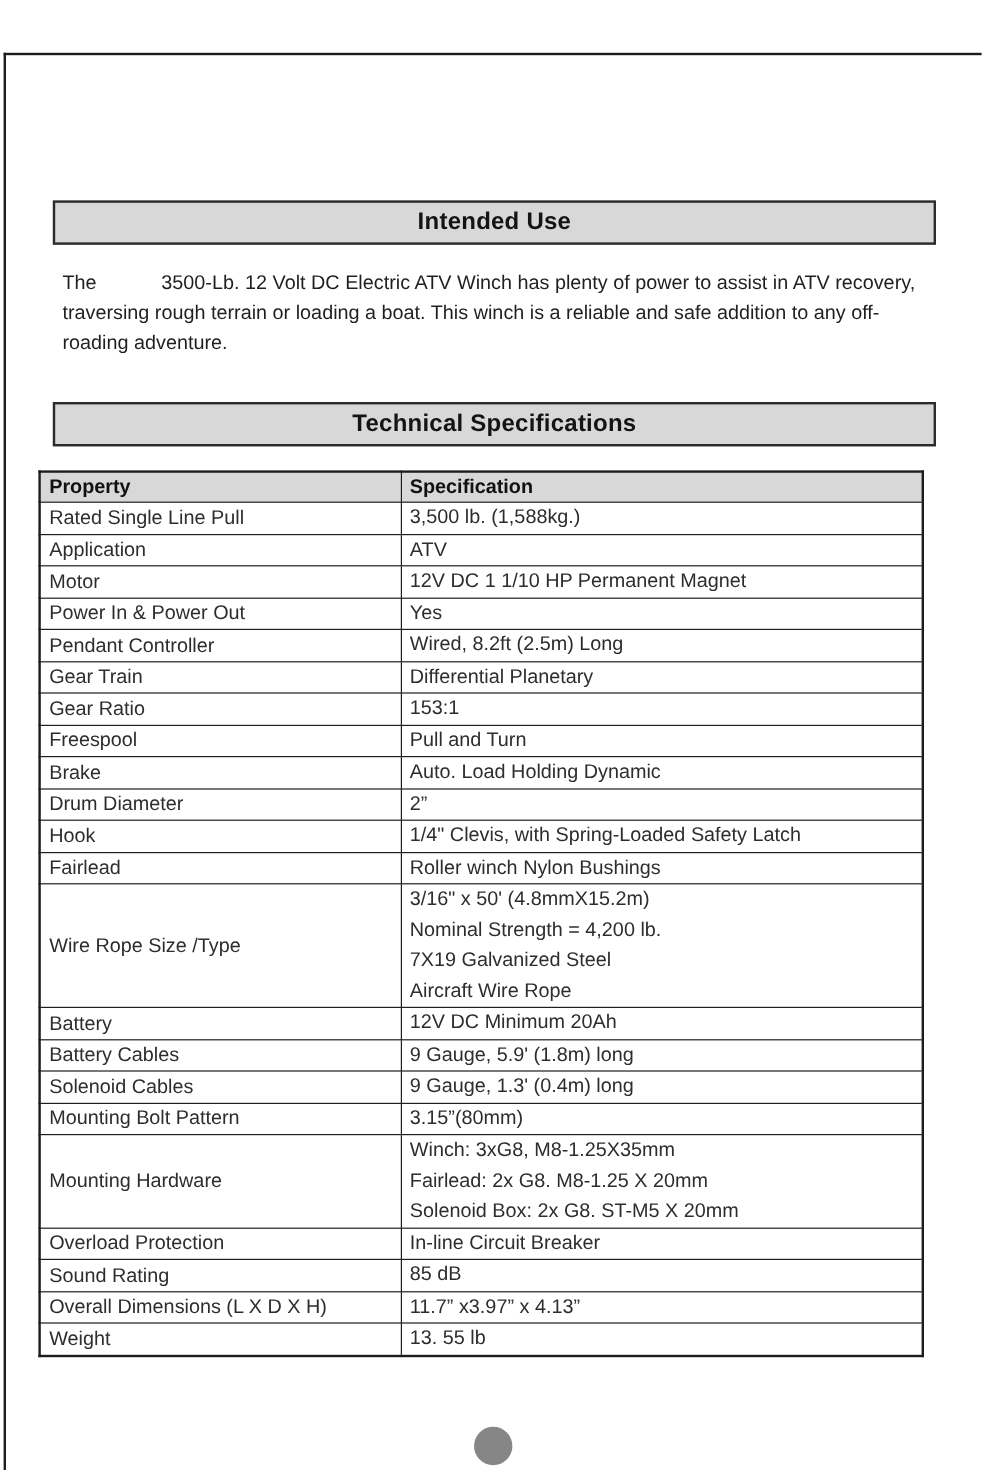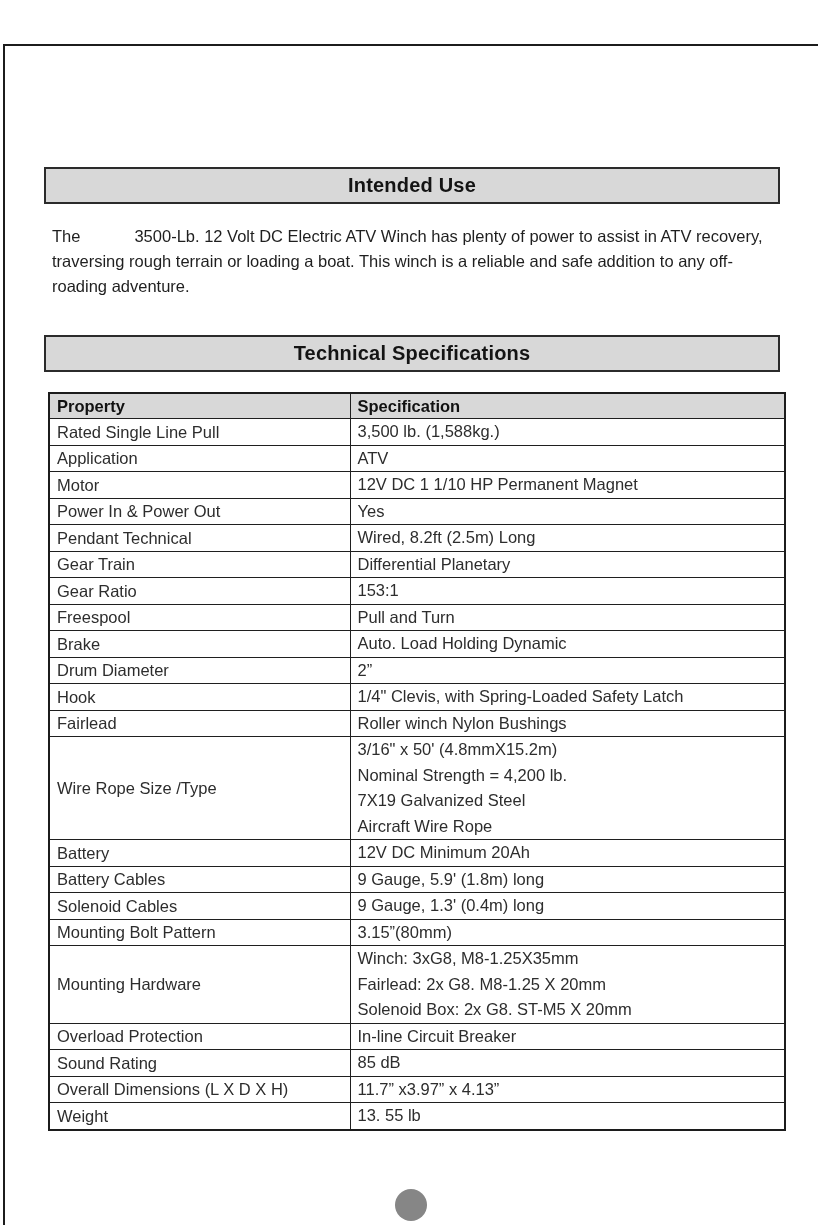--- a/index.html
+++ b/index.html
@@ -55,21 +55,21 @@
     line-height: 25px;
     color: #1f1f1f;
   }
   .brand-gap {
     display: inline-block;
     width: 54px;
   }
 
   table.spec-table {
     position: absolute;
-    left: 48px;
+    left: 32px;
     top: 392px;
     width: 736px;
     border-collapse: collapse;
     table-layout: fixed;
     border: 2px solid #1c1c1c;
     font-size: 16.5px;
     color: #2d2d2d;
   }
   .spec-table col.c-prop { width: 301px; }
   .spec-table col.c-spec { width: 435px; }
@@ -140,21 +140,21 @@
         </tr>
         <tr>
           <td class="cell-prop">Motor</td>
           <td class="cell-spec">12V DC 1 1/10 HP Permanent Magnet</td>
         </tr>
         <tr>
           <td class="cell-prop">Power In &amp; Power Out</td>
           <td class="cell-spec">Yes</td>
         </tr>
         <tr>
-          <td class="cell-prop">Pendant Technical</td>
+          <td class="cell-prop">Pendant Controller</td>
           <td class="cell-spec">Wired, 8.2ft (2.5m) Long</td>
         </tr>
         <tr>
           <td class="cell-prop">Gear Train</td>
           <td class="cell-spec">Differential Planetary</td>
         </tr>
         <tr>
           <td class="cell-prop">Gear Ratio</td>
           <td class="cell-spec">153:1</td>
         </tr>

